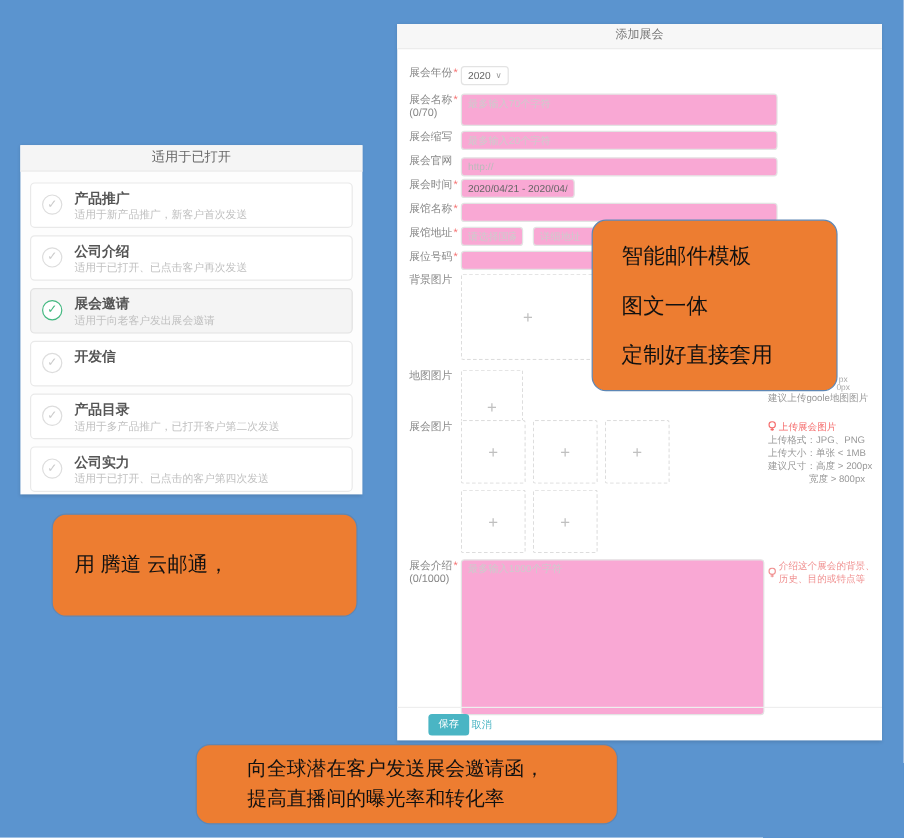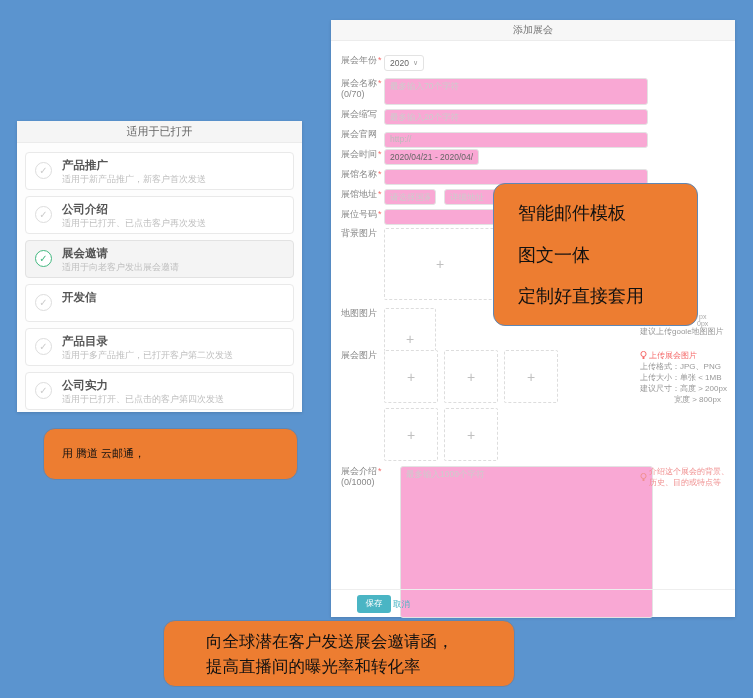--- a/index.html
+++ b/index.html
@@ -39,21 +39,21 @@
   .hint-red{color:#f09090;}
   .hint-indent{padding-left:34px;}
   .frag{position:absolute;font-size:7px;color:#aaa;}
   .divider{position:absolute;left:0;top:569px;width:100%;border-top:1px solid #eee;}
   .btn-save{position:absolute;left:14px;top:575px;width:34px;height:18px;background:#4ab5c4;color:#fff;border:none;border-radius:3px;font-size:8.5px;cursor:pointer;font-family:inherit;margin-left:12px;}
   .btn-cancel{position:absolute;left:62px;top:579px;background:none;border:none;color:#4ab5c4;font-size:8.5px;cursor:pointer;font-family:inherit;padding:0;}
 
   
   .bubble{position:absolute;background:#ed7d31;border:1.5px solid #5e87b5;border-radius:12px;color:#111;box-sizing:border-box;}
   .bubble-template{left:493px;top:183px;width:205px;height:143px;display:flex;flex-direction:column;justify-content:space-evenly;padding-left:24px;font-size:18px;}
-  .bubble-select{left:43px;top:428px;width:255px;height:52px;display:flex;flex-direction:column;justify-content:center;padding-left:18px;font-size:11px;line-height:1.55;}
+  .bubble-select{left:43px;top:428px;width:255px;height:86px;display:flex;flex-direction:column;justify-content:center;padding-left:18px;font-size:17px;line-height:1.55;}
   .bubble-bottom{left:163px;top:620px;width:352px;height:67px;display:flex;flex-direction:column;justify-content:center;padding-left:42px;font-size:16.5px;line-height:1.5;}
 
   .tip-svg{flex:0 0 auto;}
 </style>
 </head>
 <body>
 
 <div class="stage">
 
   <div class="left-panel">
@@ -193,21 +193,21 @@
         </div>
         <div>上传格式：JPG、PNG</div>
         <div>上传大小：单张 &lt; 1MB</div>
         <div>建议尺寸：高度 &gt; 200px</div>
         <div class="hint-indent">宽度 &gt; 800px</div>
       </div>
     </div>
 
     <div class="row" style="top:446px;">
       <span class="lbl"><span>展会介绍</span><span class="req">*</span><span class="counter">(0/1000)</span></span>
-      <textarea class="fld ipt" style="width: 253px; height: 152px; margin-left: 16px;" placeholder="最多输入1000个字符"></textarea>
+      <textarea class="fld ipt" style="width: 253px; height: 130px;" placeholder="最多输入1000个字符"></textarea>
       <div class="hints hint-red" style="top:0;">
         <div class="hint-title" style="color:#f09090;">
           <svg class="tip-svg" width="7" height="9" viewBox="0 0 7 9">
               <circle cx="3.5" cy="3" r="2.6" fill="none" stroke="#f09090" stroke-width="1"></circle>
               <line x1="3.5" y1="5.6" x2="3.5" y2="8" stroke="#f09090" stroke-width="1"></line>
               <line x1="2.1" y1="7" x2="4.9" y2="7" stroke="#f09090" stroke-width="1"></line>
             </svg>
           <span>介绍这个展会的背景、历史、目的或特点等</span>
         </div>
       </div>

